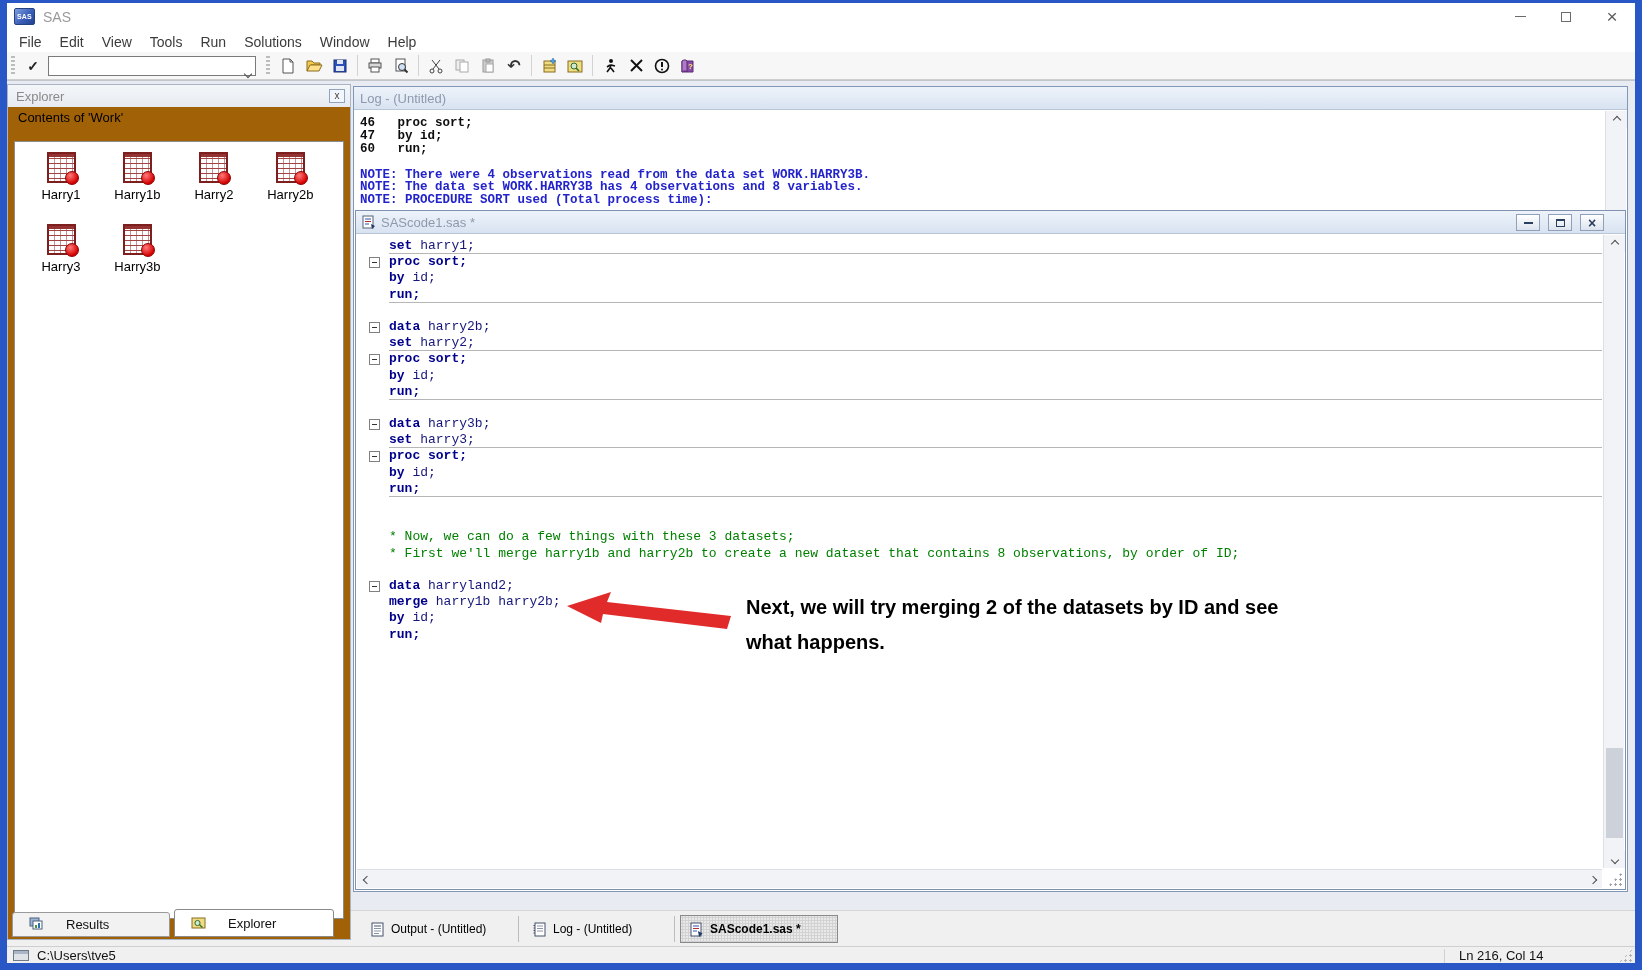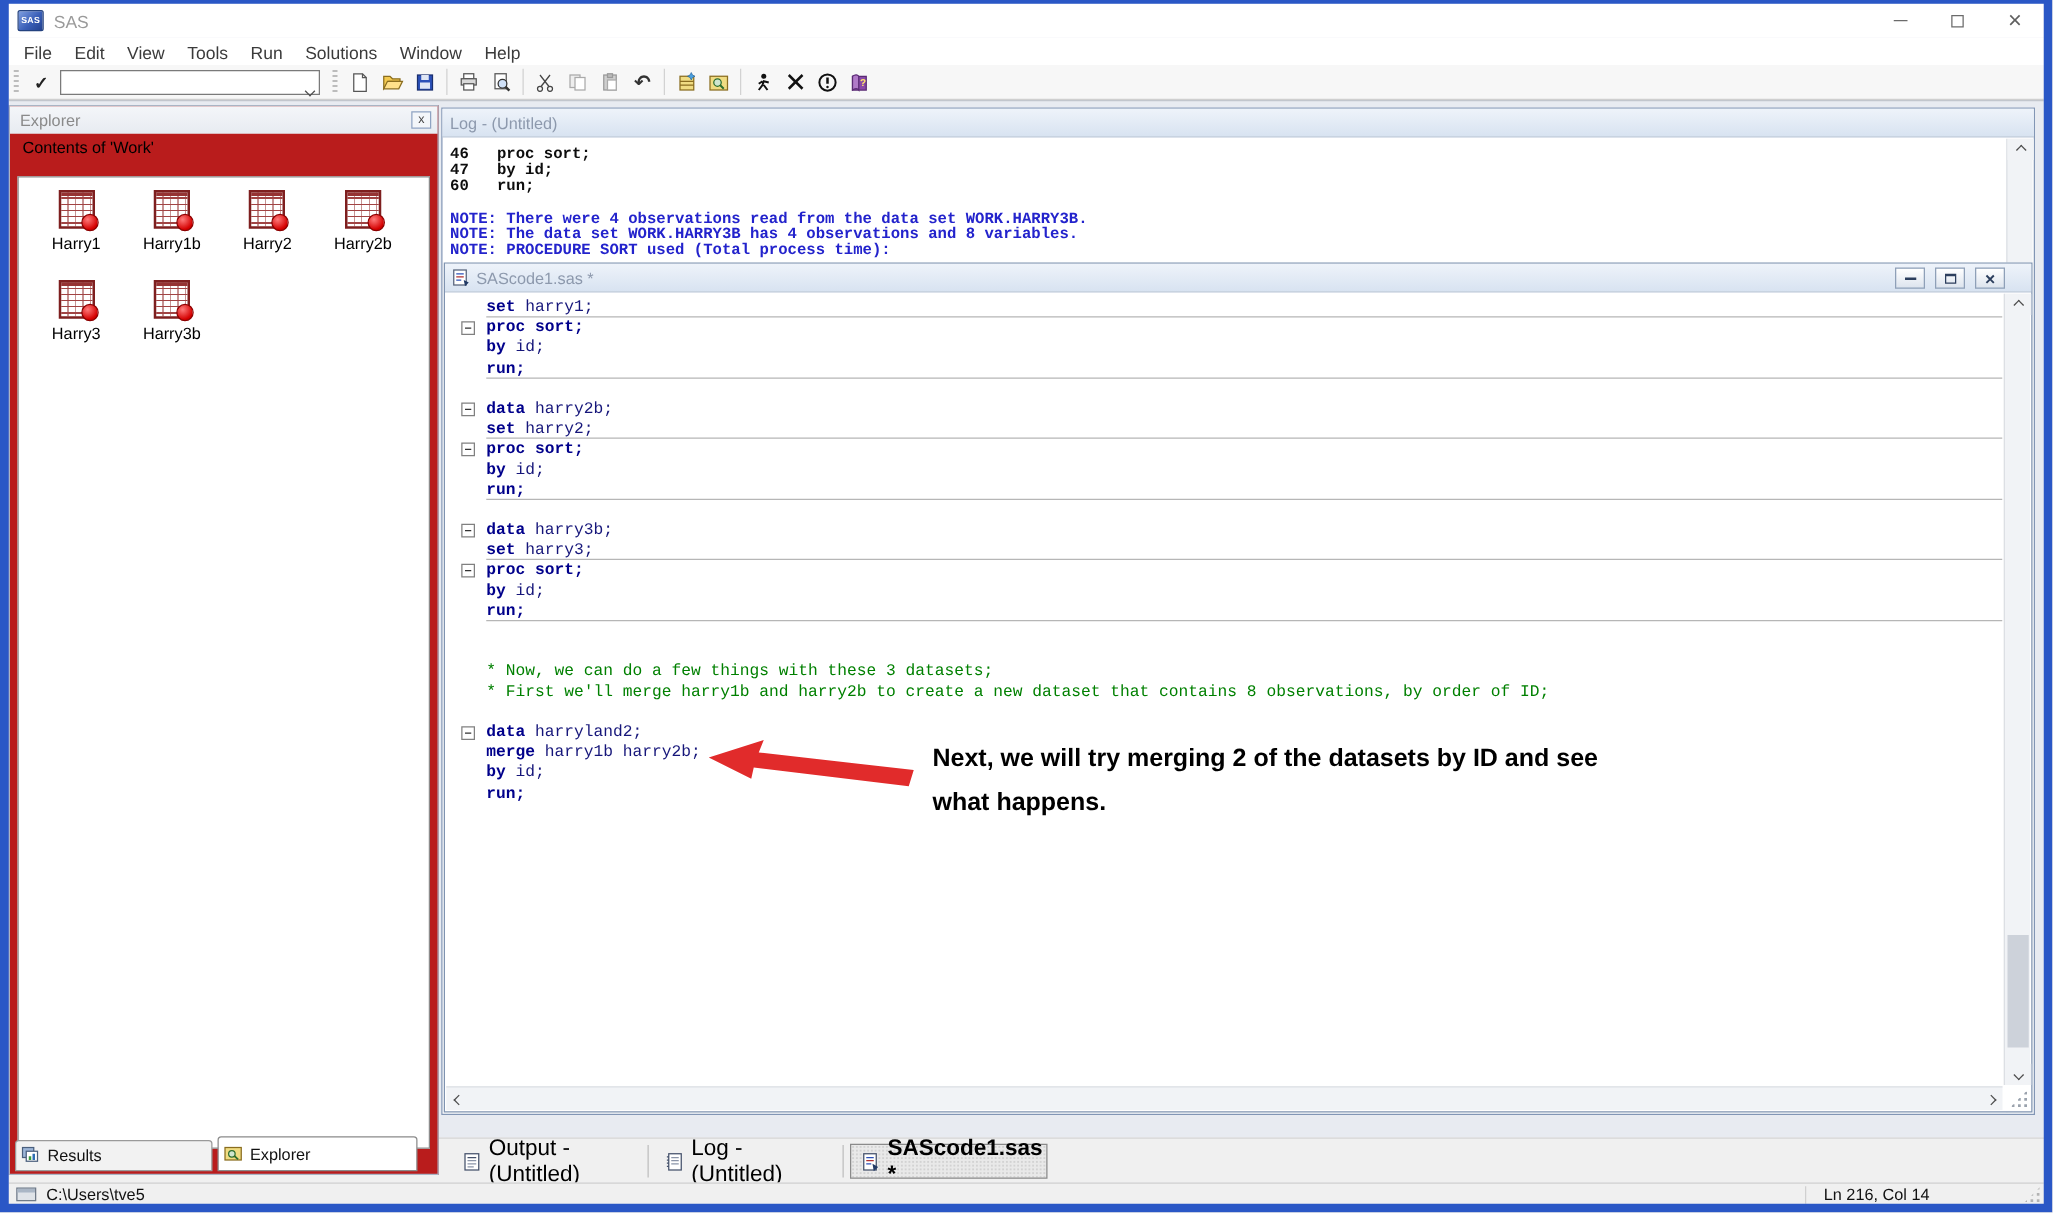--- a/index.html
+++ b/index.html
@@ -36,39 +36,39 @@
   .cmd-chev{position:absolute;right:4px;top:6px}
   .chev{display:inline-block;width:6px;height:6px;border-left:1.6px solid #4c4c4c;border-top:1.6px solid #4c4c4c}
   .chev.up{transform:rotate(45deg)}
   .chev.down{transform:rotate(225deg)}
   .chev.left{transform:rotate(-45deg)}
   .chev.right{transform:rotate(135deg)}
   .undo-glyph{font-family:"DejaVu Sans",sans-serif;font-size:16px;color:#333;font-weight:bold;line-height:1}
   
   .workspace{position:absolute;left:7px;right:7px;top:80px;height:830px;background:#e8ebf1;border-top:1px solid #c2c6cd;z-index:1}
   
-  .explorer{position:absolute;left:7px;top:84px;width:344px;height:856px;background:#b91c1c;border:1px solid #a9b4c4;z-index:4}
+  .explorer{position:absolute;left:7px;top:84px;width:344px;height:856px;background:#a16207;border:1px solid #a9b4c4;z-index:4}
   .exp-title{position:absolute;left:0;right:0;top:0;height:22px;display:flex;align-items:center;padding:0 5px 0 8px;
              background:linear-gradient(180deg,#f4f6f9,#e7ebf1)}
   .exp-title-text{color:#8a8a8a;font-size:13px}
   .exp-close{margin-left:auto;width:16px;height:14px;border:1px solid #8fa3c2;background:#f3f6fa;color:#444;
              font-size:10px;line-height:12px;text-align:center;font-family:"Liberation Sans",sans-serif}
   .exp-label{position:absolute;left:10px;top:25px;font-size:13px;color:#000}
   .exp-box{position:absolute;left:6px;top:56px;width:330px;height:778px;background:#fff;border:1px solid #8c8c8c;overflow:hidden;padding:8px 0 0 10px}
   .ds-cell{display:inline-block;width:72px;height:66px;vertical-align:top;text-align:center;margin-bottom:6px}
   .ds-icon{width:29px;height:31px;margin:2px auto 4px;position:relative;background:#fff;border:2px solid #7e1f1f;
            background-image:linear-gradient(#953333 0 3px,transparent 3px),
              repeating-linear-gradient(180deg,transparent 0 4px,#a24444 4px 5px),
              repeating-linear-gradient(90deg,transparent 0 5px,rgba(150,60,60,.55) 5px 6px)}
   .ds-icon::after{content:"";position:absolute;right:-5px;bottom:-4px;width:12px;height:12px;border-radius:50%;
            background:radial-gradient(circle at 35% 30%,#ff7a7a,#d40000 70%);border:1px solid #8d0000}
   .ds-label{font-size:13px;color:#000}
   .exp-tabs{position:absolute;left:0;right:0;bottom:2px;height:28px}
   .tab{position:absolute;bottom:0;height:25px;border:1px solid #9a9a9a;border-radius:3px 3px 0 0;background:#f2f2f2;
-       display:flex;align-items:center;padding-left:4px;gap:6px;font-size:13px;color:#111}
+       display:flex;align-items:center;padding-left:16px;gap:22px;font-size:13px;color:#111}
   .tab.active{height:28px;background:#fff;border-color:#8a8a8a}
   .tab-results{left:4px;width:158px}
   .tab-explorer{left:166px;width:160px}
   
   .child{position:absolute;background:#fff;border:1px solid #8296b5}
   .child-title{position:absolute;left:0;right:0;top:0;height:23px;display:flex;align-items:center;padding:0 6px;
                background:linear-gradient(180deg,#eef3fa,#d8e3f1);border-bottom:1px solid #b9c6d8}
   .child-title-text{font-size:13px;color:#8d99ad}
   .log-win{left:353px;top:86px;width:1275px;height:806px;z-index:2}
   .log-body{position:absolute;left:1px;right:23px;top:24px;bottom:1px;background:#fff;overflow:hidden;padding:6px 0 0 5px}
@@ -103,21 +103,21 @@
   .sb-right{position:absolute;right:0;top:0;width:19px;height:19px;display:flex;align-items:center;justify-content:center}
   .corner-grip{position:absolute;right:2px;bottom:2px;width:16px;height:16px;
       background:radial-gradient(circle,#9aa2ad 1.2px,transparent 1.3px);background-size:5px 5px;background-position:bottom right;
       clip-path:polygon(100% 0,100% 100%,0 100%)}
   
   .note-text{position:absolute;left:390px;top:379px;font-weight:bold;font-size:20px;line-height:35px;color:#000;z-index:6}
   .arrow-svg{position:absolute;left:203px;top:377px;z-index:6}
   
   .bottom-zone{position:absolute;left:0;right:0;top:910px;height:36px;background:#f0f0f0;border-top:1px solid #d5d5d5;z-index:3}
   .wbar{position:absolute;left:352px;right:7px;top:0;height:36px}
-  .wbtn{position:absolute;top:4px;height:28px;display:flex;align-items:center;gap:6px;padding:0 8px;font-size:18px;color:#000}
+  .wbtn{position:absolute;top:4px;height:28px;display:flex;align-items:center;gap:6px;padding:0 8px;font-size:12px;color:#000}
   .wbtn.active{background:#e9e9e9;border:1px solid #8a8a8a;font-weight:bold;
       background-image:radial-gradient(#d2d2d2 1px,transparent 1.1px);background-size:3px 3px}
   .wsep{position:absolute;top:5px;width:1px;height:26px;background:#bdbdbd}
   .wicon{width:15px;height:15px;flex:0 0 auto}
   
   .statusbar{position:absolute;left:7px;right:7px;top:946px;height:18px;background:#f0f0f0;border-top:1px solid #cfcfcf;
              display:flex;align-items:center;z-index:5;font-size:13px;color:#111}
   .status-icon{width:16px;height:11px;margin:0 8px 0 6px;background:#dfe3e8;border:1px solid #6f7a88;position:relative}
   .status-icon::before{content:"";position:absolute;left:0;right:0;top:0;height:3px;background:#aab6c5}
   .status-right{margin-left:auto;display:flex;align-items:center;height:100%}

